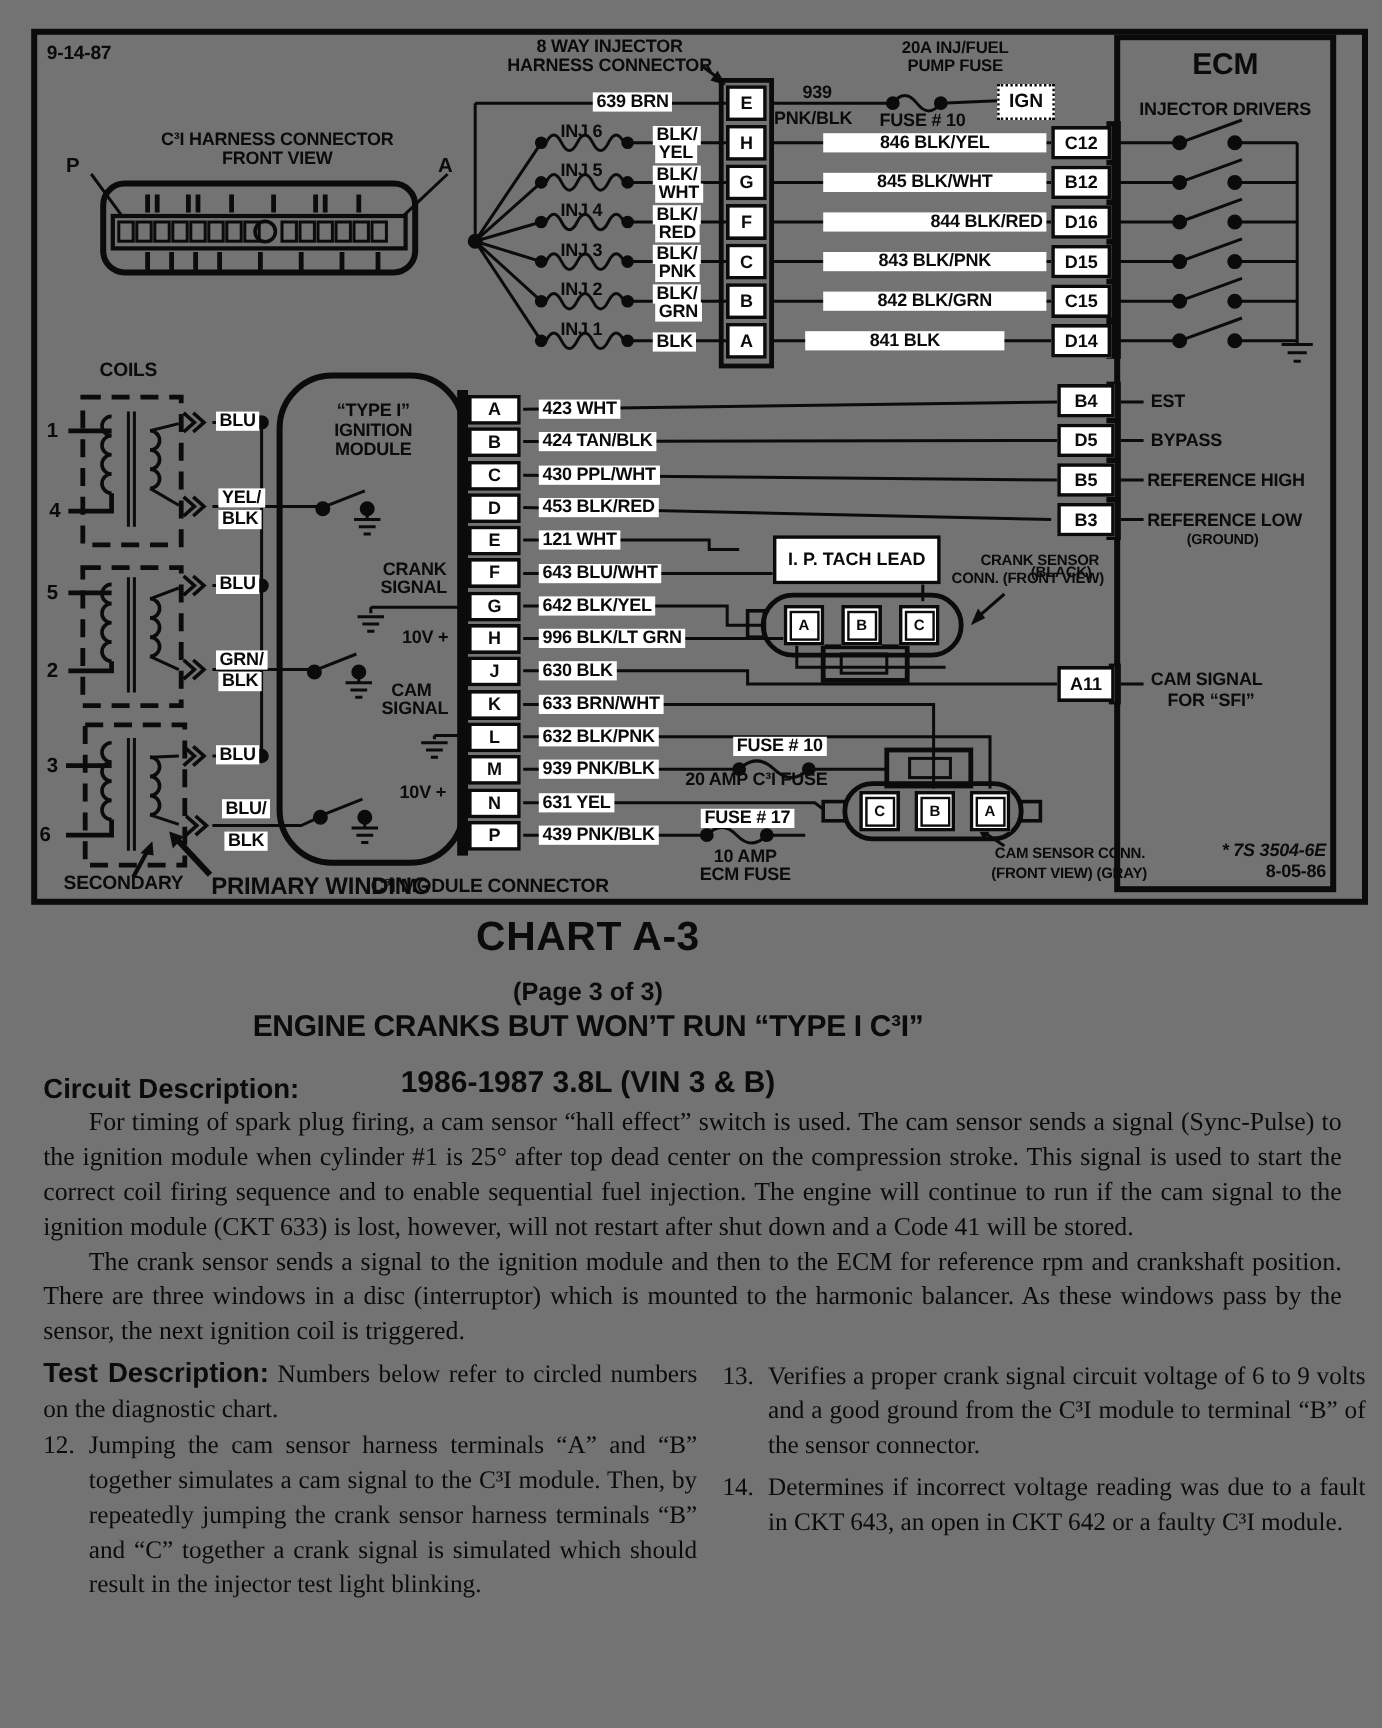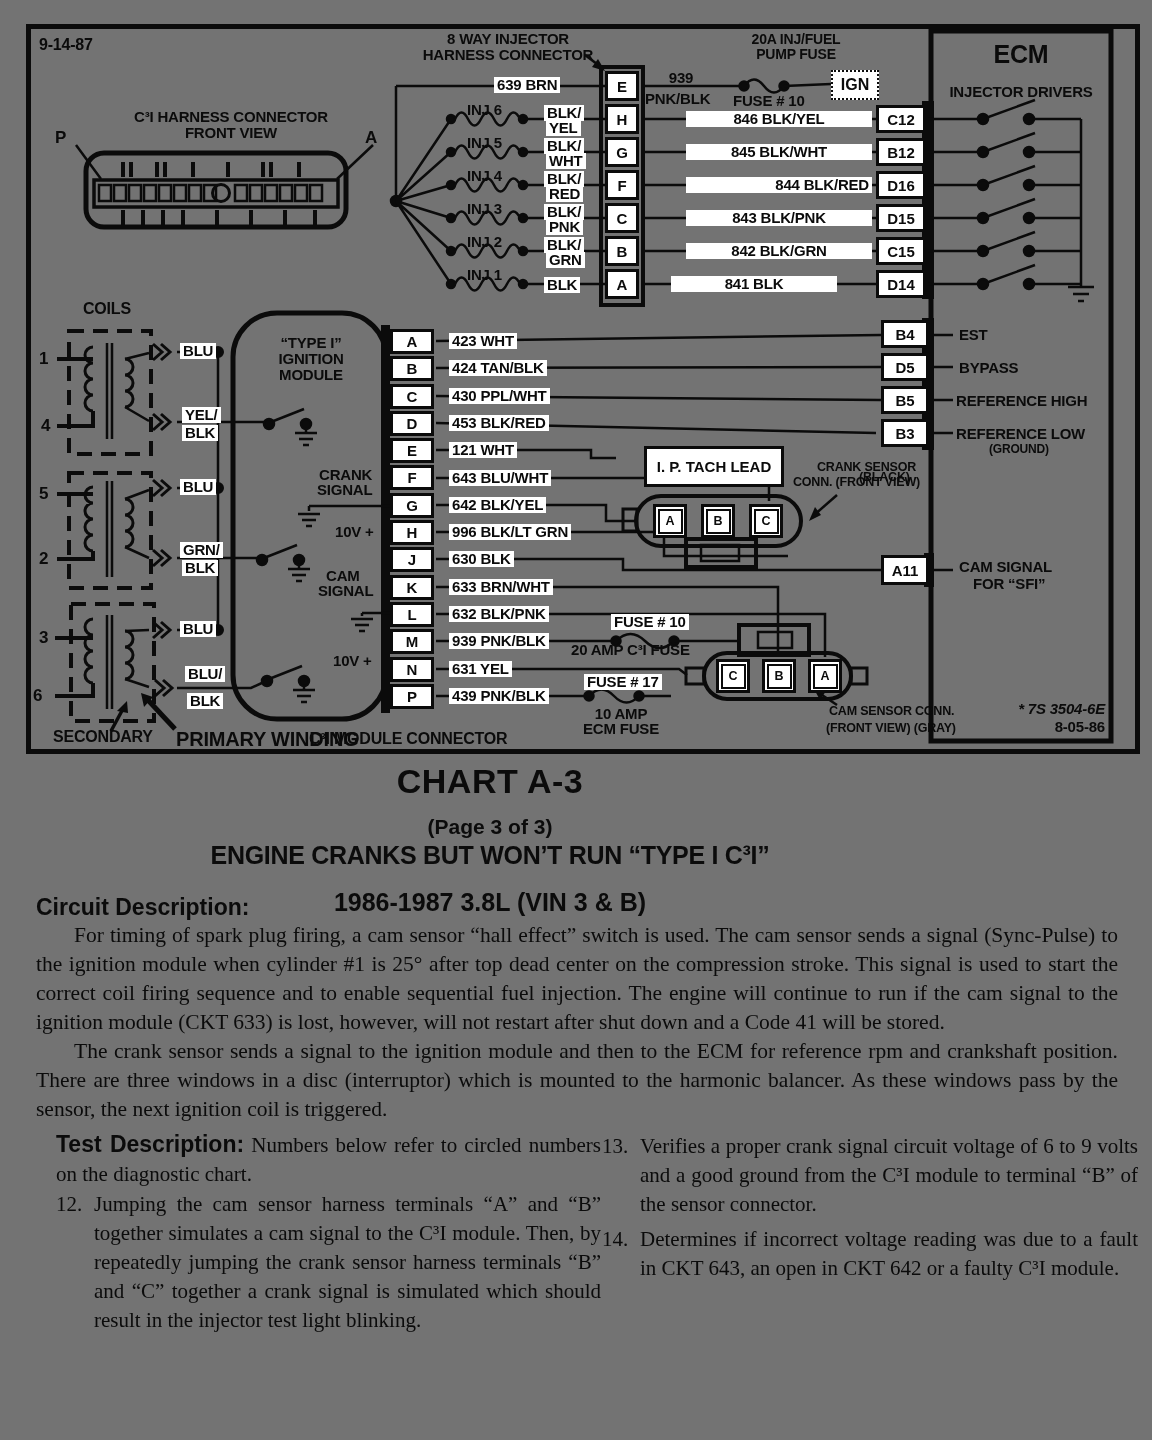--- a/index.html
+++ b/index.html
@@ -31,21 +31,21 @@
   .titleblock .chart{font:bold 34px "Liberation Sans",sans-serif;letter-spacing:0.5px;}
   .titleblock .pg{font:bold 21px "Liberation Sans",sans-serif;margin-top:14px;}
   .titleblock .t1{font:bold 25px "Liberation Sans",sans-serif;margin-top:2px;letter-spacing:-0.3px;}
   .titleblock .t2{font:bold 25px "Liberation Sans",sans-serif;margin-top:18px;}
   .cdhead{position:absolute;left:36px;top:894px;font:bold 23px "Liberation Sans",sans-serif;}
   .cdbody{position:absolute;left:36px;top:921px;width:1082px;
           font:21.5px/29px "Liberation Serif",serif;text-align:justify;}
   .cdbody p{margin:0;text-indent:38px;}
   .testwrap{position:absolute;left:36px;top:1131px;width:1100px;}
   .tcol{position:absolute;top:0;font:21px/29px "Liberation Serif",serif;}
-  .tcol.left{left:0;width:545px;margin-left:20px;}
+  .tcol.left{left:0;width:545px;}
   .tcol.right{left:566px;width:536px;}
   .tdhead{text-align:justify;}
   .tdhead b{font:bold 23px "Liberation Sans",sans-serif;}
   .titem{display:flex;margin-top:1px;}
   .titem .num{width:38px;flex:0 0 38px;}
   .titem .txt{flex:1;text-align:justify;}
 </style>
 </head>
 <body>
 

